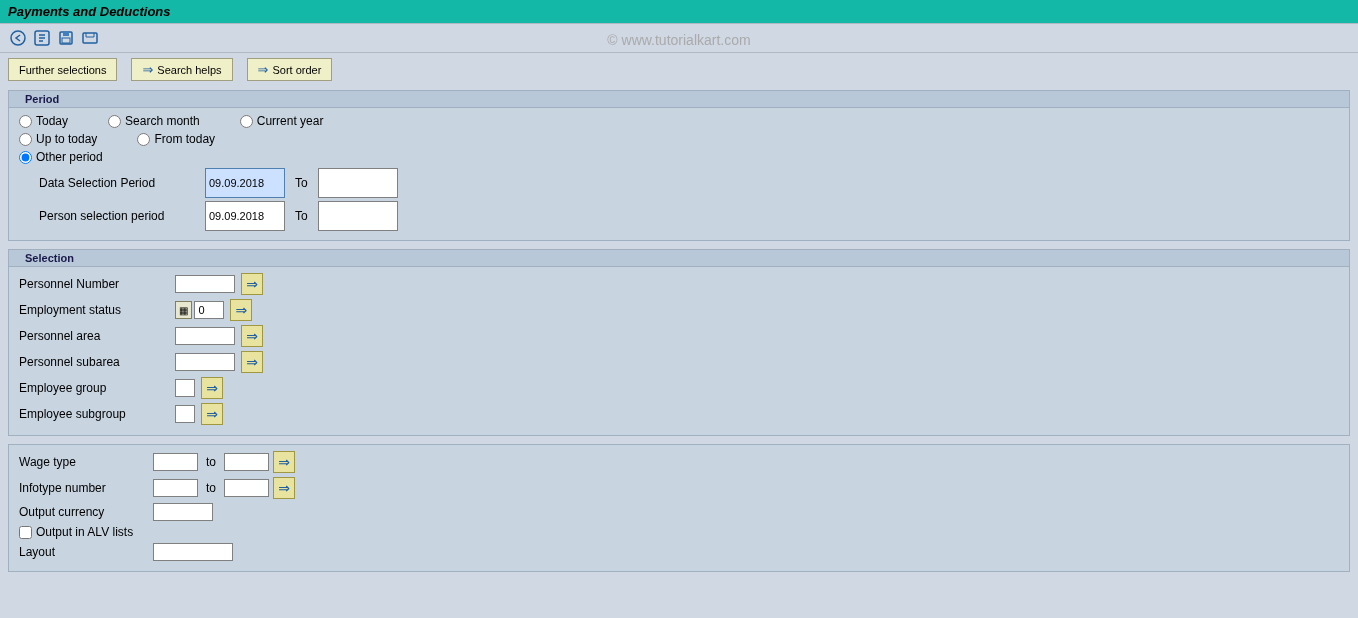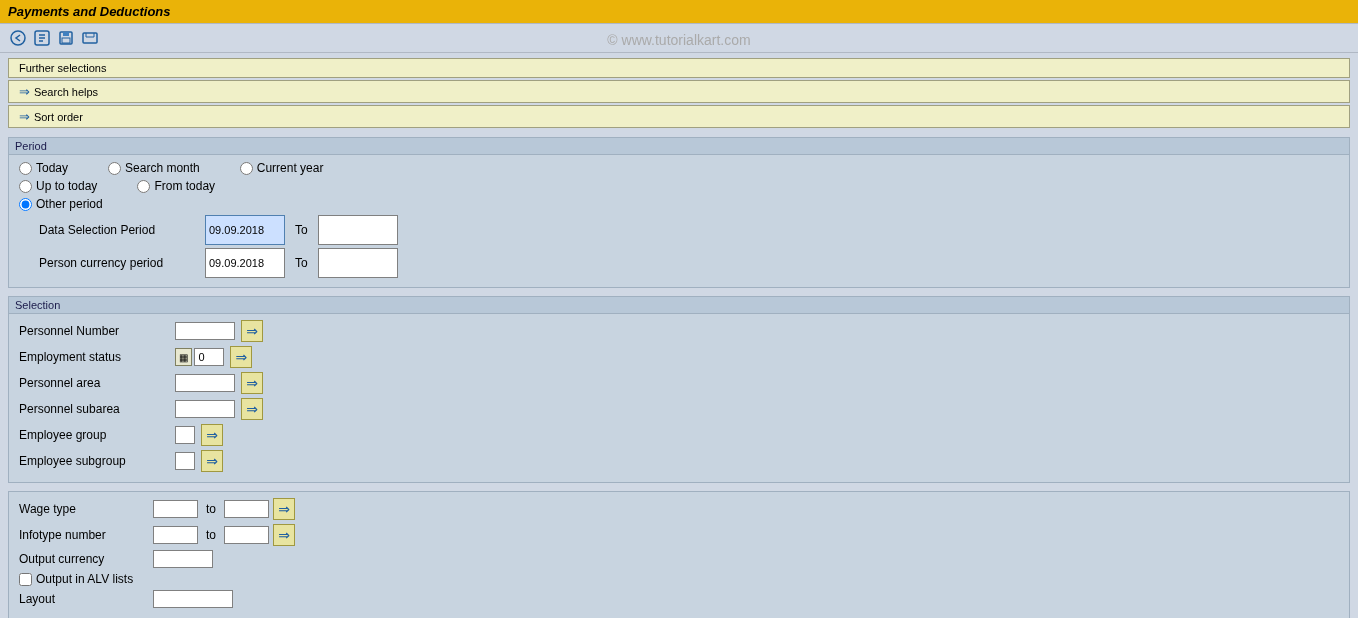--- a/index.html
+++ b/index.html
@@ -4,21 +4,21 @@
   <style>
     * { box-sizing: border-box; margin: 0; padding: 0; }
     body {
       font-family: Arial, sans-serif;
       font-size: 12px;
       background: #d0d8e4;
       color: #000;
     }
 
     .title-bar {
-      background: #eab308;
+      background: #14b8a6;
       border-bottom: 1px solid #b0b8c4;
       padding: 4px 8px;
       font-weight: bold;
       font-size: 13px;
       font-style: italic;
     }
 
     .toolbar {
       background: #d0d8e4;
       padding: 4px 8px;
@@ -44,22 +44,21 @@
       transform: translateX(-50%);
       color: #aaa;
       font-size: 14px;
       pointer-events: none;
     }
 
     .tab-bar {
       background: #d0d8e4;
       padding: 5px 8px;
       display: flex;
-      gap: 2px;
-      flex-direction: column;
+      gap: 14px;
     }
 
     .tab-btn {
       background: #f0f0c8;
       border: 1px solid #a0a080;
       padding: 3px 10px;
       cursor: pointer;
       font-size: 11px;
       display: flex;
       align-items: center;
@@ -78,22 +77,22 @@
 
     .section {
       background: #c8d4e0;
       border: 1px solid #a0b0c0;
       margin-bottom: 8px;
     }
 
     .section-header {
       background: #b8c8d8;
       border-bottom: 1px solid #a0b0c0;
-      padding: 2px 6px;
-      font-weight: normal;
+      padding: 2px 16px;
+      font-weight: bold;
       font-size: 11px;
       color: #1a1a4a;
     }
 
     .section-body {
       padding: 6px 10px;
     }
 
     
     .radio-row {
@@ -350,21 +349,21 @@
       </div>
 
       <div class="date-row">
         <span class="date-label">Data Selection Period</span>
         <input class="date-input highlight" type="text" value="09.09.2018" style="">
         <span class="to-label">To</span>
         <input class="date-input" type="text" value="" style="">
       </div>
 
       <div class="date-row">
-        <span class="date-label">Person currency period</span>
+        <span class="date-label">Person selection period</span>
         <input class="date-input" type="text" value="09.09.2018" style="">
         <span class="to-label">To</span>
         <input class="date-input" type="text" value="" style="">
       </div>
 
     </div>
   </div>
 
   <div class="section">
     <div class="section-header">Selection</div>

